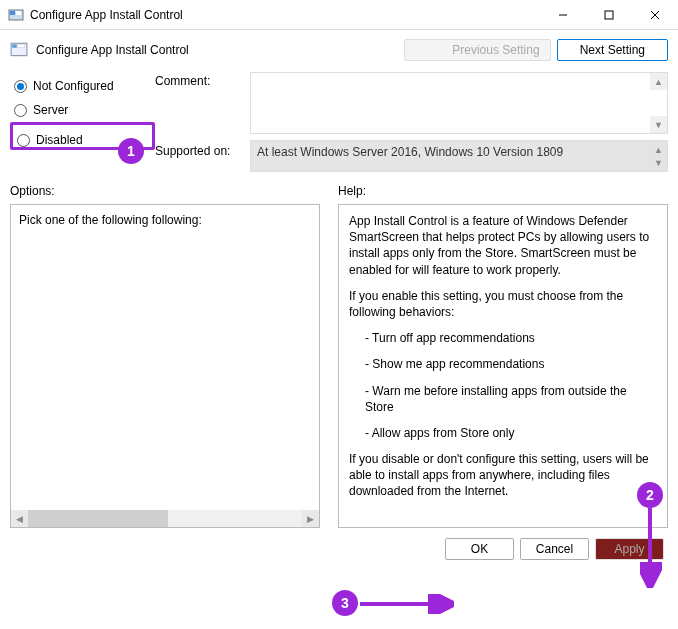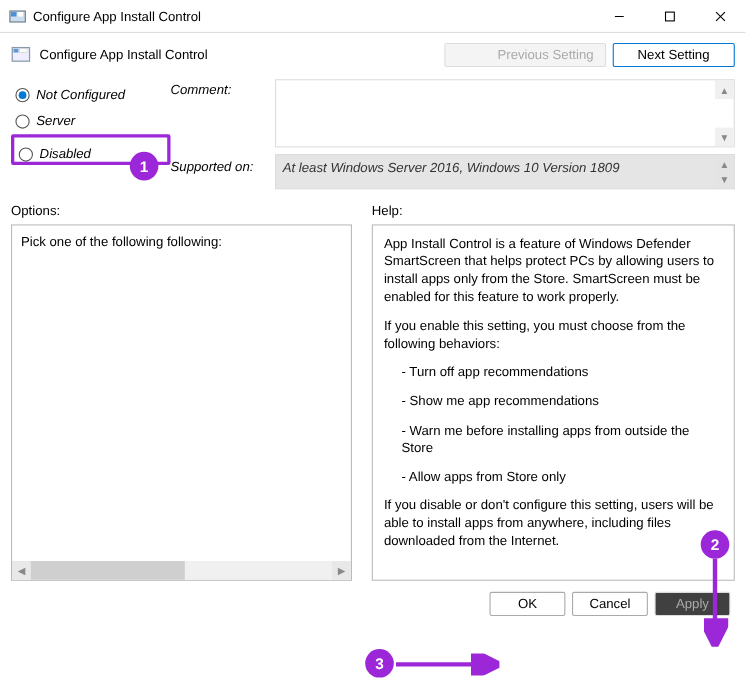--- a/index.html
+++ b/index.html
@@ -9,21 +9,21 @@
 .titlebar .title { flex: 1; font-size: 12px; }
 .titlebar .winbtns { display: flex; }
 .titlebar .winbtn { width: 46px; height: 30px; display: flex; align-items: center; justify-content: center; font-size: 11px; }
 .header-row { height: 36px; display: flex; align-items: center; padding: 4px 10px 0 10px; }
 .header-row .icon { width: 18px; height: 18px; margin-right: 8px; }
 .header-row .label { flex: 1; font-size: 12px; }
 .nav-btn { height: 22px; padding: 0 10px; margin-left: 6px; font-size: 12px; background: #fff; border: 1px solid #ccc; border-radius: 2px; }
 .nav-btn.prev { color: #aaa; background: #f4f4f4; border-color: #ddd; padding-left: 47px; }
 .nav-btn.next { border-color: #0078d7; color: #000; padding: 0 22px; }
 .content { padding: 6px 10px 0 10px; position: relative; }
-.top-row { display: flex; font-style: italic; }
+.top-row { display: flex; }
 .radio-col { width: 145px; padding-top: 2px; }
 .radio-line { display: flex; align-items: center; height: 24px; padding-left: 4px; }
 .radio-line.highlighted { border: 3px solid #9c27d8; border-radius: 2px; height: 28px; align-items: flex-end; }
 .radio-ind { width: 13px; height: 13px; border: 1px solid #555; border-radius: 50%; margin-right: 6px; display: flex; align-items: center; justify-content: center; }
 .radio-ind.filled::after { content: ""; width: 7px; height: 7px; background: #0078d7; border-radius: 50%; display: block; }
 .radio-label { font-size: 12px; }
 .right-col { flex: 1; }
 .field-row { display: flex; margin-bottom: 4px; }
 .field-label { width: 95px; text-align: left; padding-top: 2px; font-size: 12px; }
 .comment-box { flex: 1; height: 62px; background: #fff; border: 1px solid #ddd; position: relative; }
@@ -41,21 +41,21 @@
 .options-box { border: 1px solid #bbb; height: 324px; padding: 8px; font-size: 12px; position: relative; background: #fff; }
 .options-hscroll { position: absolute; bottom: 0; left: 0; right: 0; height: 17px; background: #f0f0f0; display: flex; }
 .options-hscroll .arr { width: 17px; height: 17px; background: #e8e8e8; color: #888; font-size: 9px; display: flex; align-items: center; justify-content: center; }
 .options-hscroll .thumb { width: 140px; height: 17px; background: #cfcfcf; }
 .options-hscroll .track { flex: 1; }
 .help-box { border: 1px solid #bbb; height: 324px; padding: 8px 10px; font-size: 12px; line-height: 1.35; overflow: hidden; background: #fff; }
 .help-box p { margin-bottom: 10px; }
 .help-box .bullet { padding-left: 16px; margin-bottom: 10px; }
 .button-row { display: flex; justify-content: flex-end; padding: 10px 14px; gap: 6px; }
 .dlg-btn { width: 69px; height: 22px; font-size: 12px; background: #fff; border: 1px solid #aaa; border-radius: 2px; }
-.dlg-btn.disabled { color: #aaa; border-color: #ddd; background: #404040; }
+.dlg-btn.disabled { color: #aaa; border-color: #ddd; background: #7f1d1d; }
 .badge { position: absolute; width: 26px; height: 26px; background: #9c27d8; border-radius: 50%; color: #fff; font-weight: bold; font-size: 14px; display: flex; align-items: center; justify-content: center; z-index: 10; }
 .arrow-svg { position: absolute; z-index: 9; pointer-events: none; }
 .gp-icon { display: inline-block; }
 </style>
 </head>
 <body>
 
 <div class="titlebar">
   <span class="icon gp-icon">
     <svg width="16" height="16" viewBox="0 0 16 16">
@@ -142,21 +142,21 @@
           <div class="arr">◀</div>
           <div class="thumb"></div>
           <div class="track"></div>
           <div class="arr">▶</div>
         </div>
       </div>
     </div>
     <div class="help-col">
       <div class="section-label">Help:</div>
       <div class="help-box">
-        <p>App Install Control is a feature of Windows Defender SmartScreen that helps protect PCs by allowing users to install apps only from the Store.  SmartScreen must be enabled for this feature to work properly.</p>
+        <p>App Install Control is a feature of Windows Defender SmartScreen that helps protect PCs by allowing users to install apps only from the Store.  SmartScreen must be enabled for will feature to work properly.</p>
         <p>If you enable this setting, you must choose from the following behaviors:</p>
         <p class="bullet">- Turn off app recommendations</p>
         <p class="bullet">- Show me app recommendations</p>
         <p class="bullet">- Warn me before installing apps from outside the Store</p>
         <p class="bullet">- Allow apps from Store only</p>
         <p>If you disable or don't configure this setting, users will be able to install apps from anywhere, including files downloaded from the Internet.</p>
       </div>
     </div>
   </div>
 </div>

